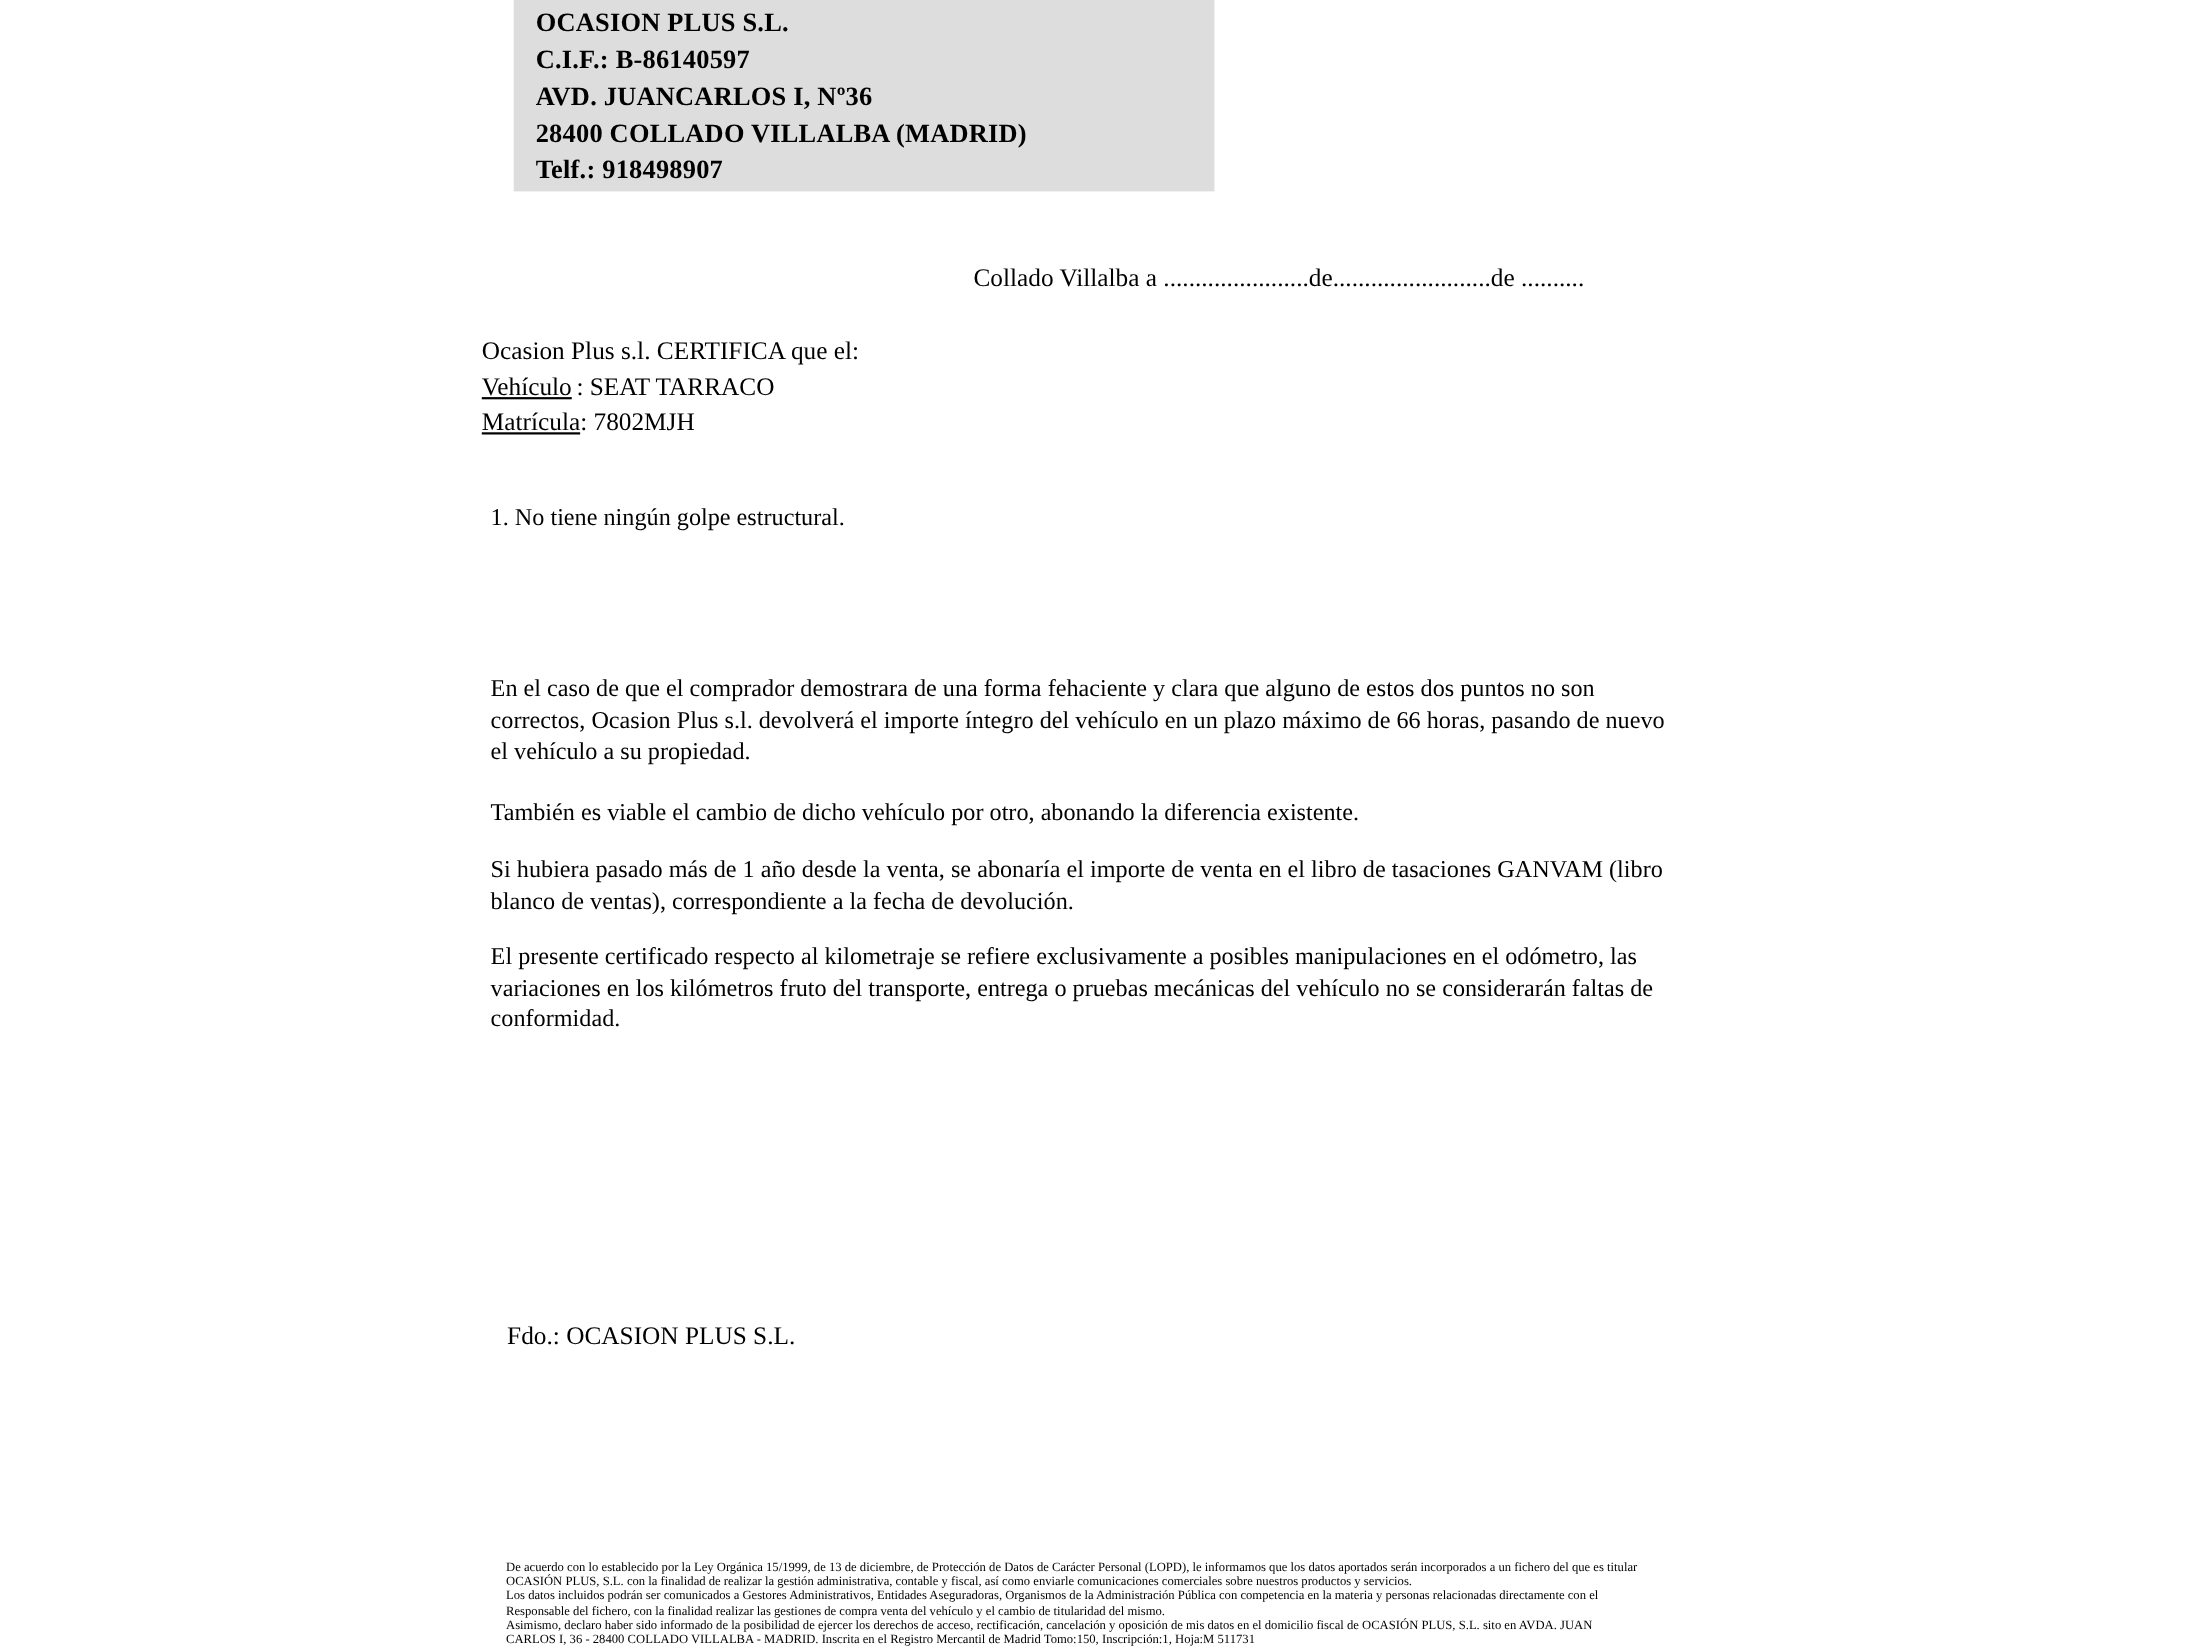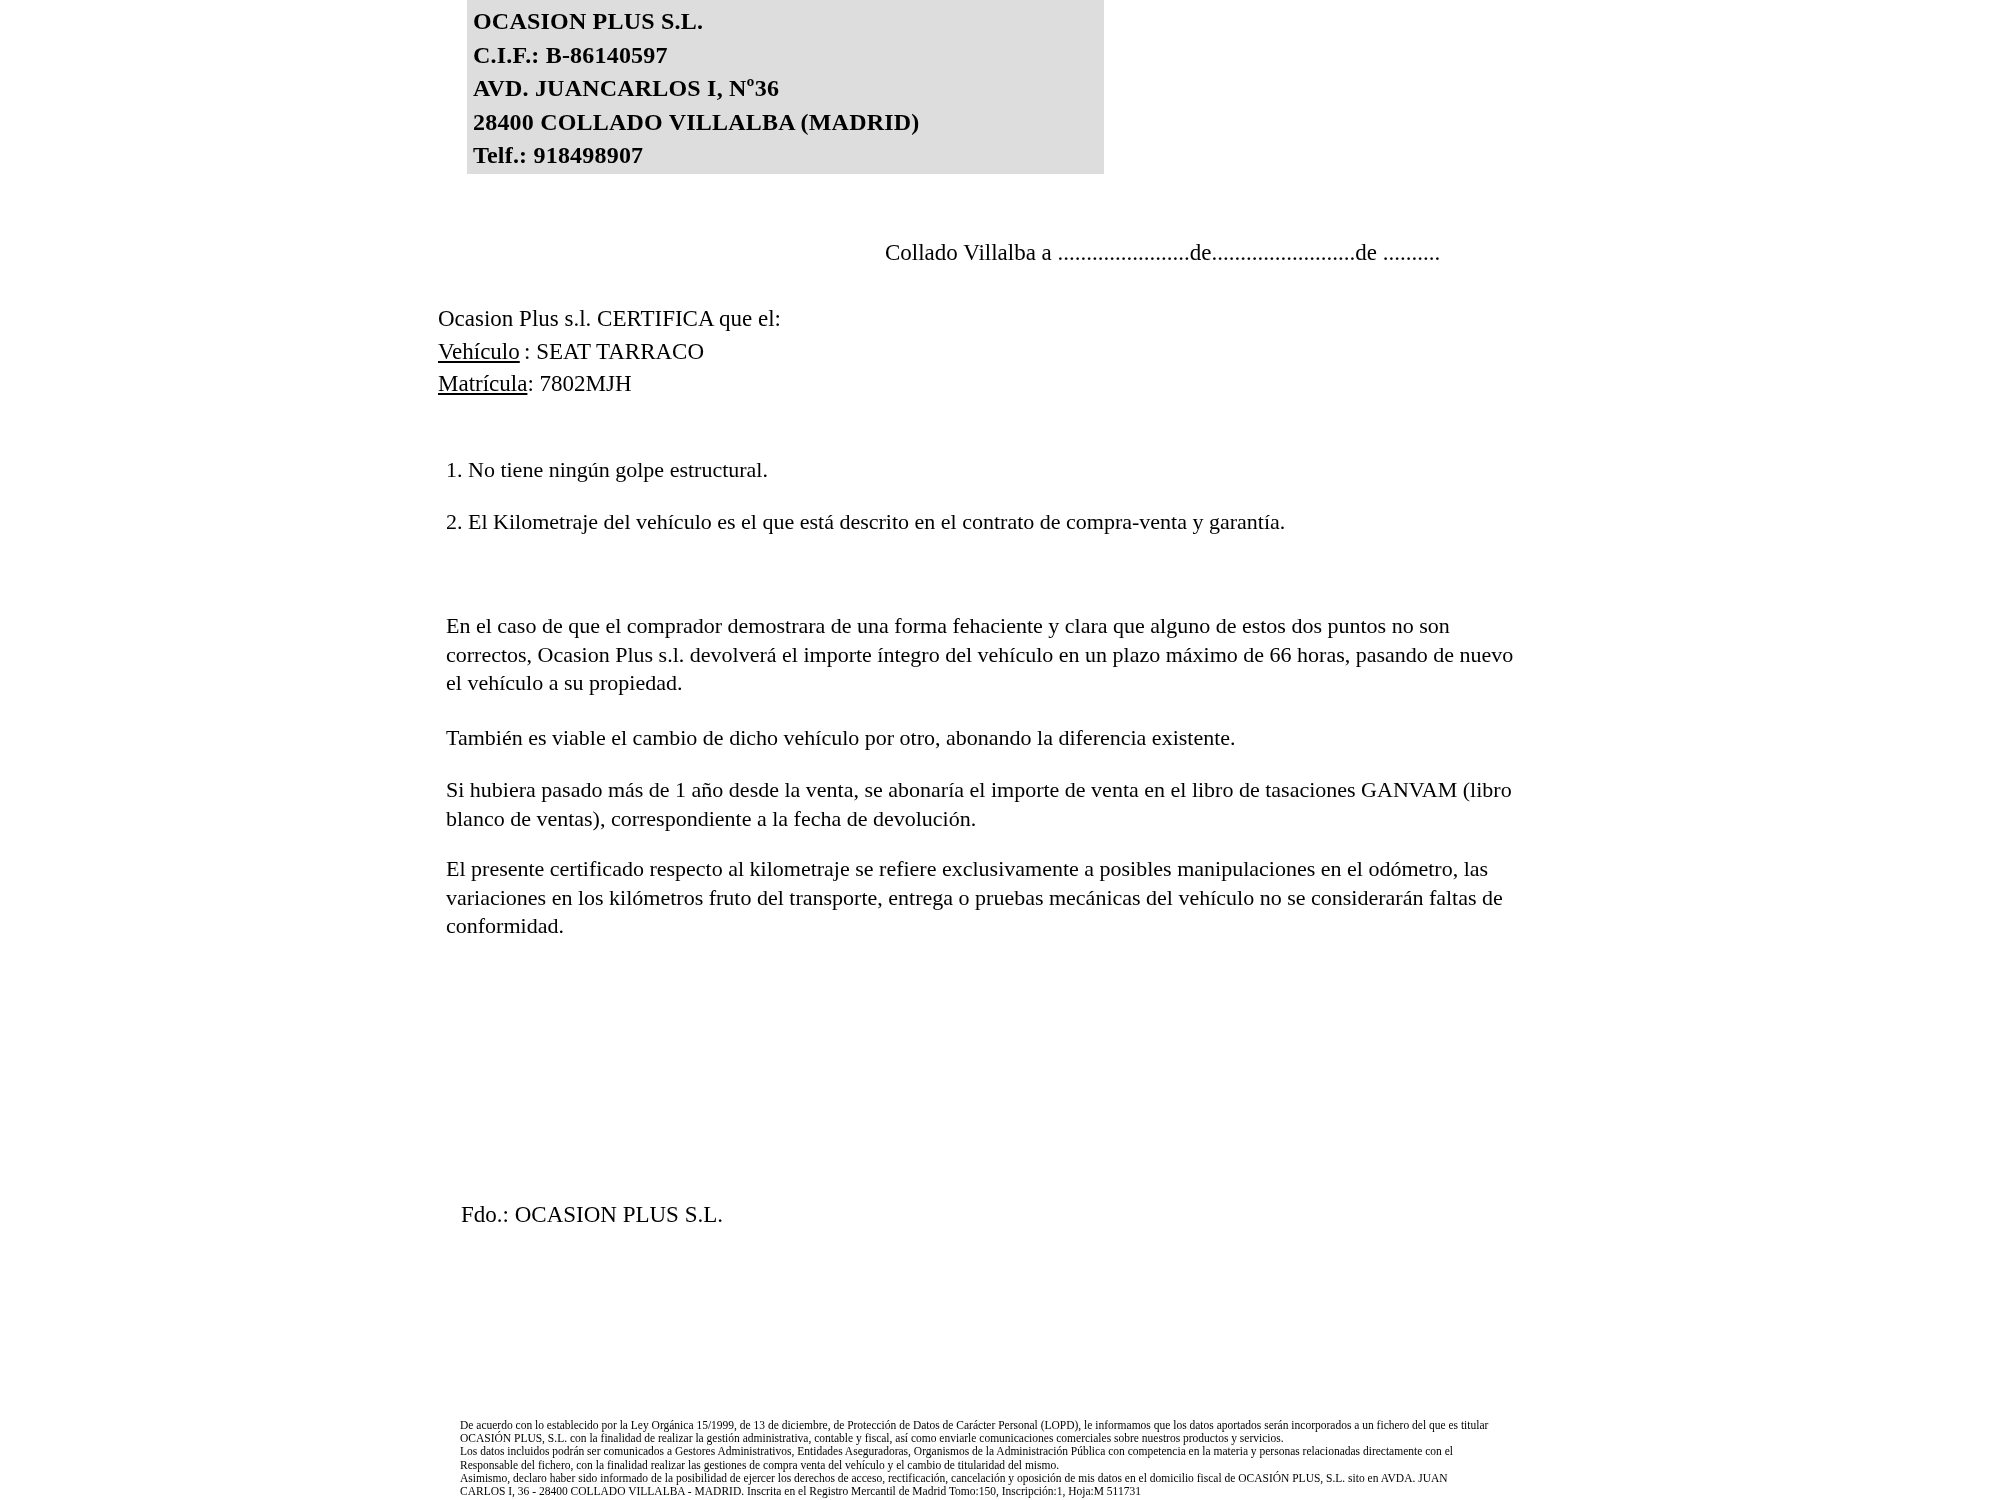--- a/index.html
+++ b/index.html
@@ -16,21 +16,21 @@
     font-family: "Liberation Serif", "DejaVu Serif", serif;
     overflow: hidden;
   }
   .header-box {
     position: absolute;
     left: 467px;
     top: 0;
     width: 637px;
     height: 174px;
     background: #dddddd;
-    padding: 5px 0 0 6px;
+    padding: 5px 0 0 20px;
     box-sizing: border-box;
     font-weight: bold;
     font-size: 24px;
     line-height: 33.5px;
     letter-spacing: 0.2px;
   }
   .date-line {
     position: absolute;
     left: 885px;
     top: 240px;
@@ -101,21 +101,20 @@
     <div>Ocasion Plus s.l. CERTIFICA que el:</div>
     <div class="kv">
       <span class="lbl"><span class="u">Vehículo</span></span><span>: SEAT TARRACO</span>
     </div>
     <div class="kv">
       <span class="lbl"><span class="u">Matrícula</span></span><span>: 7802MJH</span>
     </div>
   </div>
 
   <div class="body-text item-1">1. No tiene ningún golpe estructural.</div>
-  <div class="body-text item-2">2. El Kilometraje del vehículo es el que está descrito en el contrato de compra-venta y garantía.</div>
 
   <div class="body-text para-1">En el caso de que el comprador demostrara de una forma fehaciente y clara que alguno de estos dos puntos no son correctos, Ocasion Plus s.l. devolverá el importe íntegro del vehículo en un plazo máximo de 66 horas, pasando de nuevo el vehículo a su propiedad.</div>
   <div class="body-text para-2">También es viable el cambio de dicho vehículo por otro, abonando la diferencia existente.</div>
   <div class="body-text para-3">Si hubiera pasado más de 1 año desde la venta, se abonaría el importe de venta en el libro de tasaciones GANVAM (libro blanco de ventas), correspondiente a la fecha de devolución.</div>
   <div class="body-text para-4">El presente certificado respecto al kilometraje se refiere exclusivamente a posibles manipulaciones en el odómetro, las variaciones en los kilómetros fruto del transporte, entrega o pruebas mecánicas del vehículo no se considerarán faltas de conformidad.</div>
 
   <div class="signature">Fdo.: OCASION PLUS S.L.</div>
 
   <div class="footer">
     <div>De acuerdo con lo establecido por la Ley Orgánica 15/1999, de 13 de diciembre, de Protección de Datos de Carácter Personal (LOPD), le informamos que los datos aportados serán incorporados a un fichero del que es titular</div>

